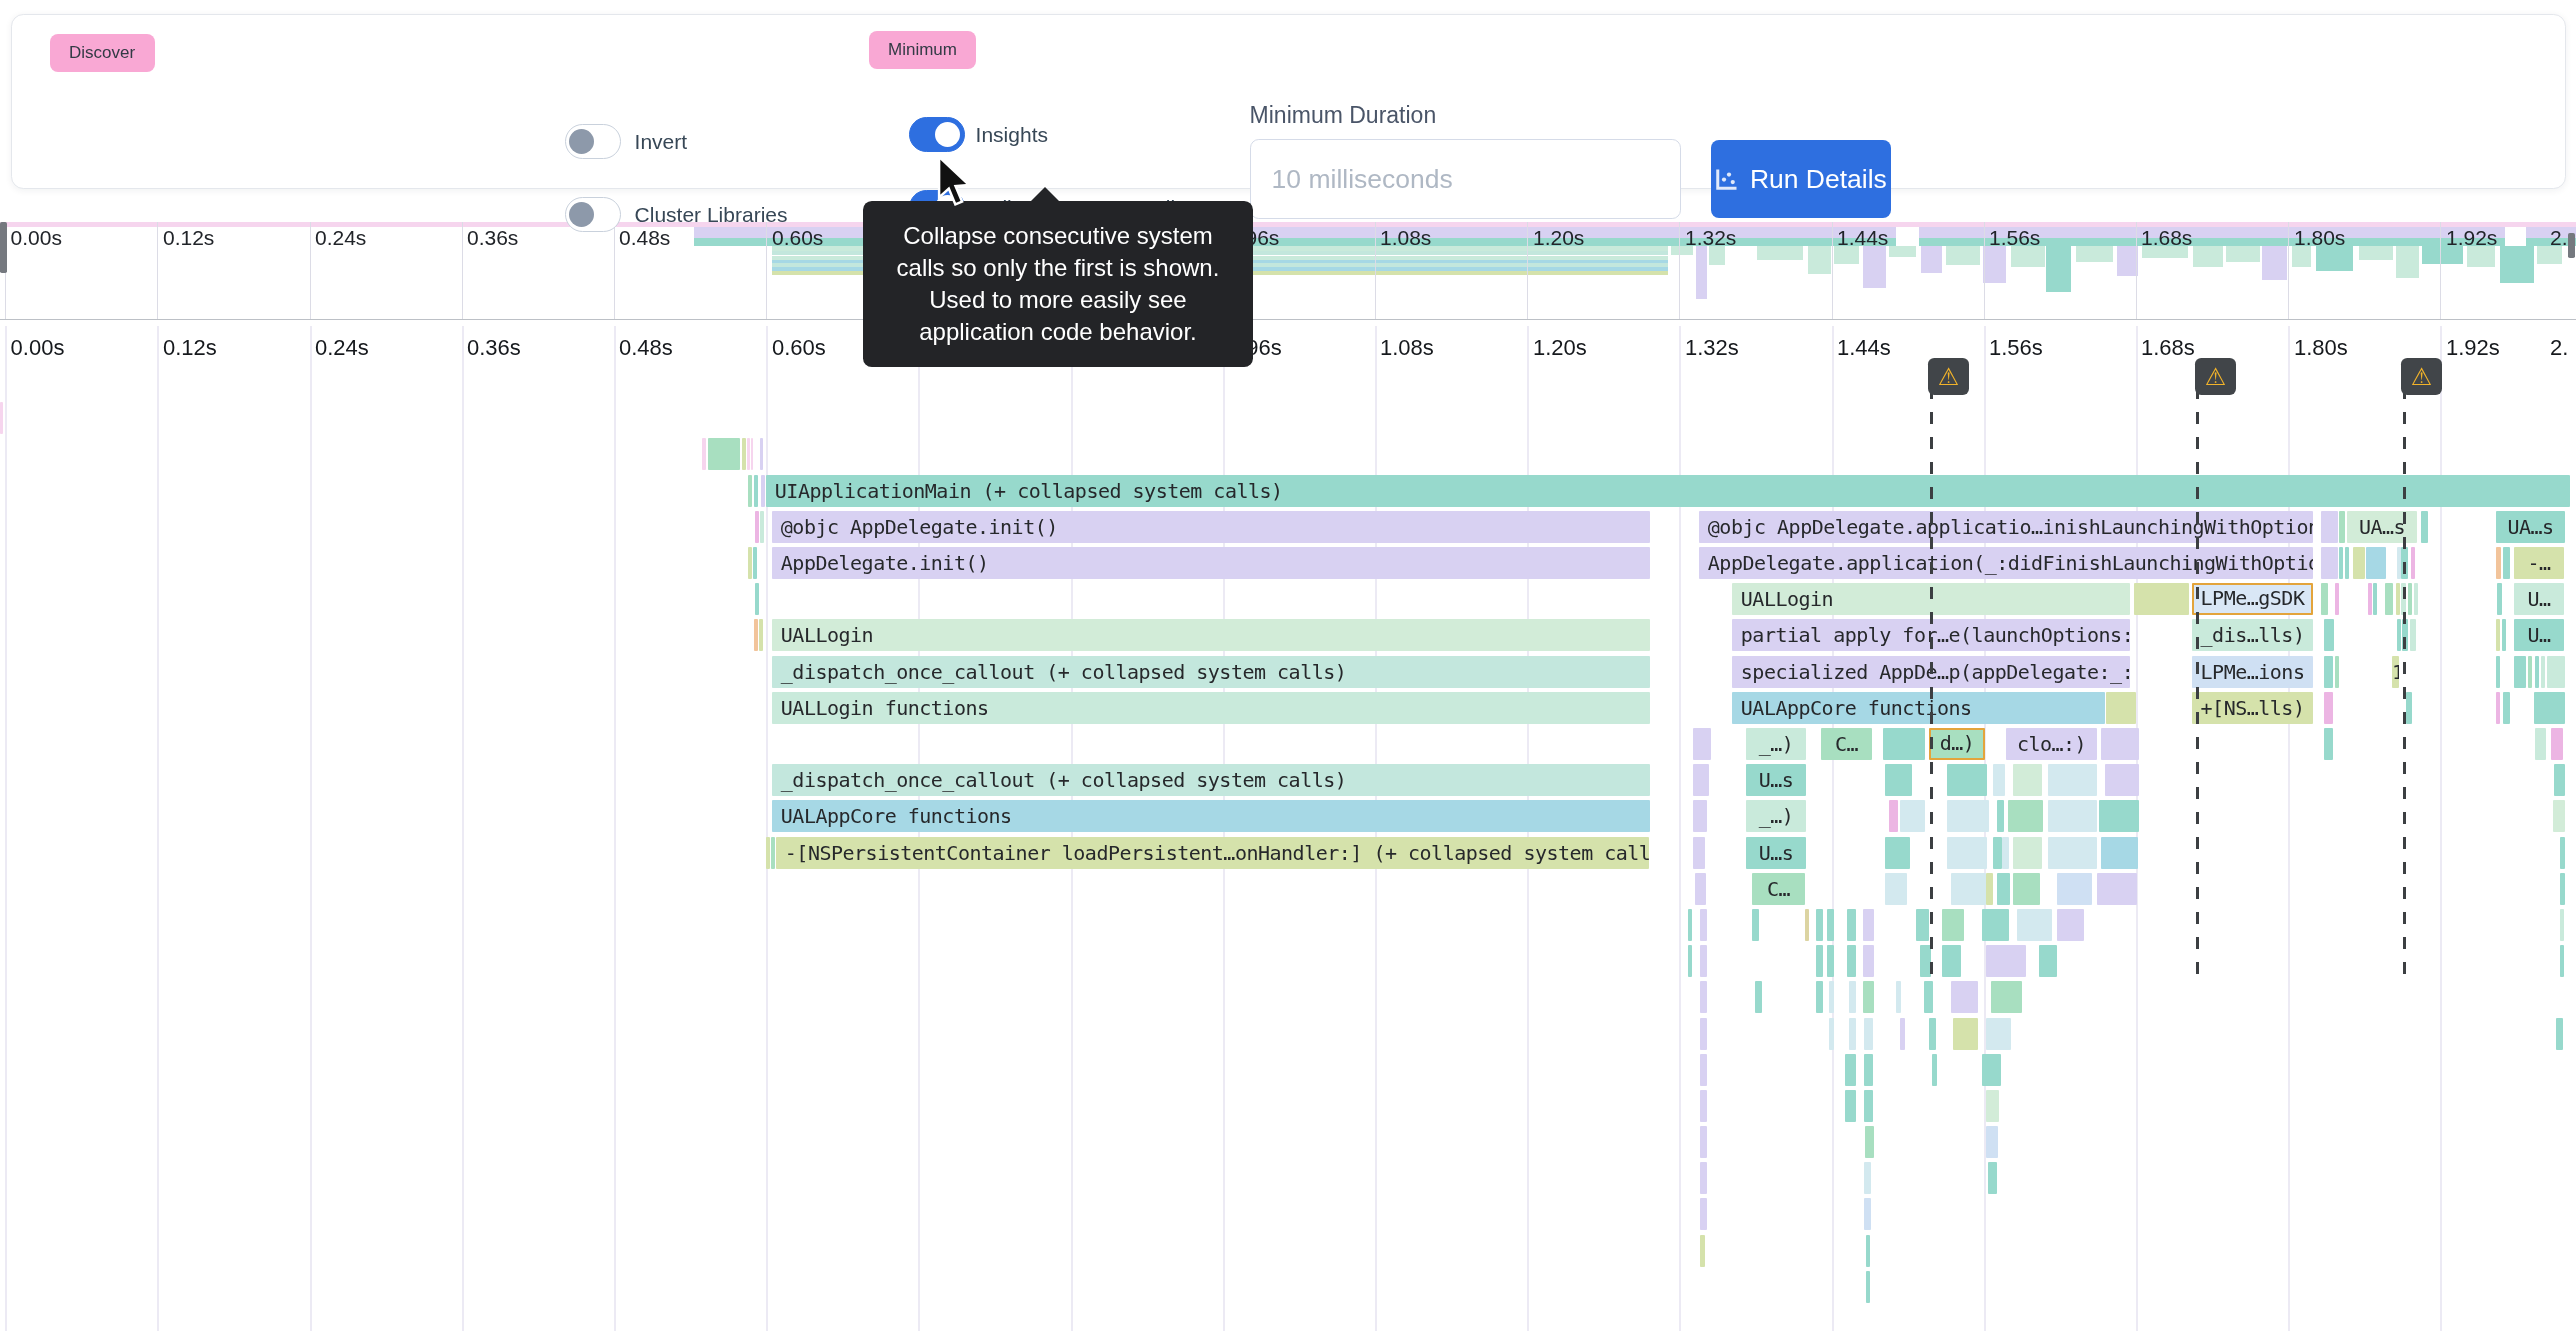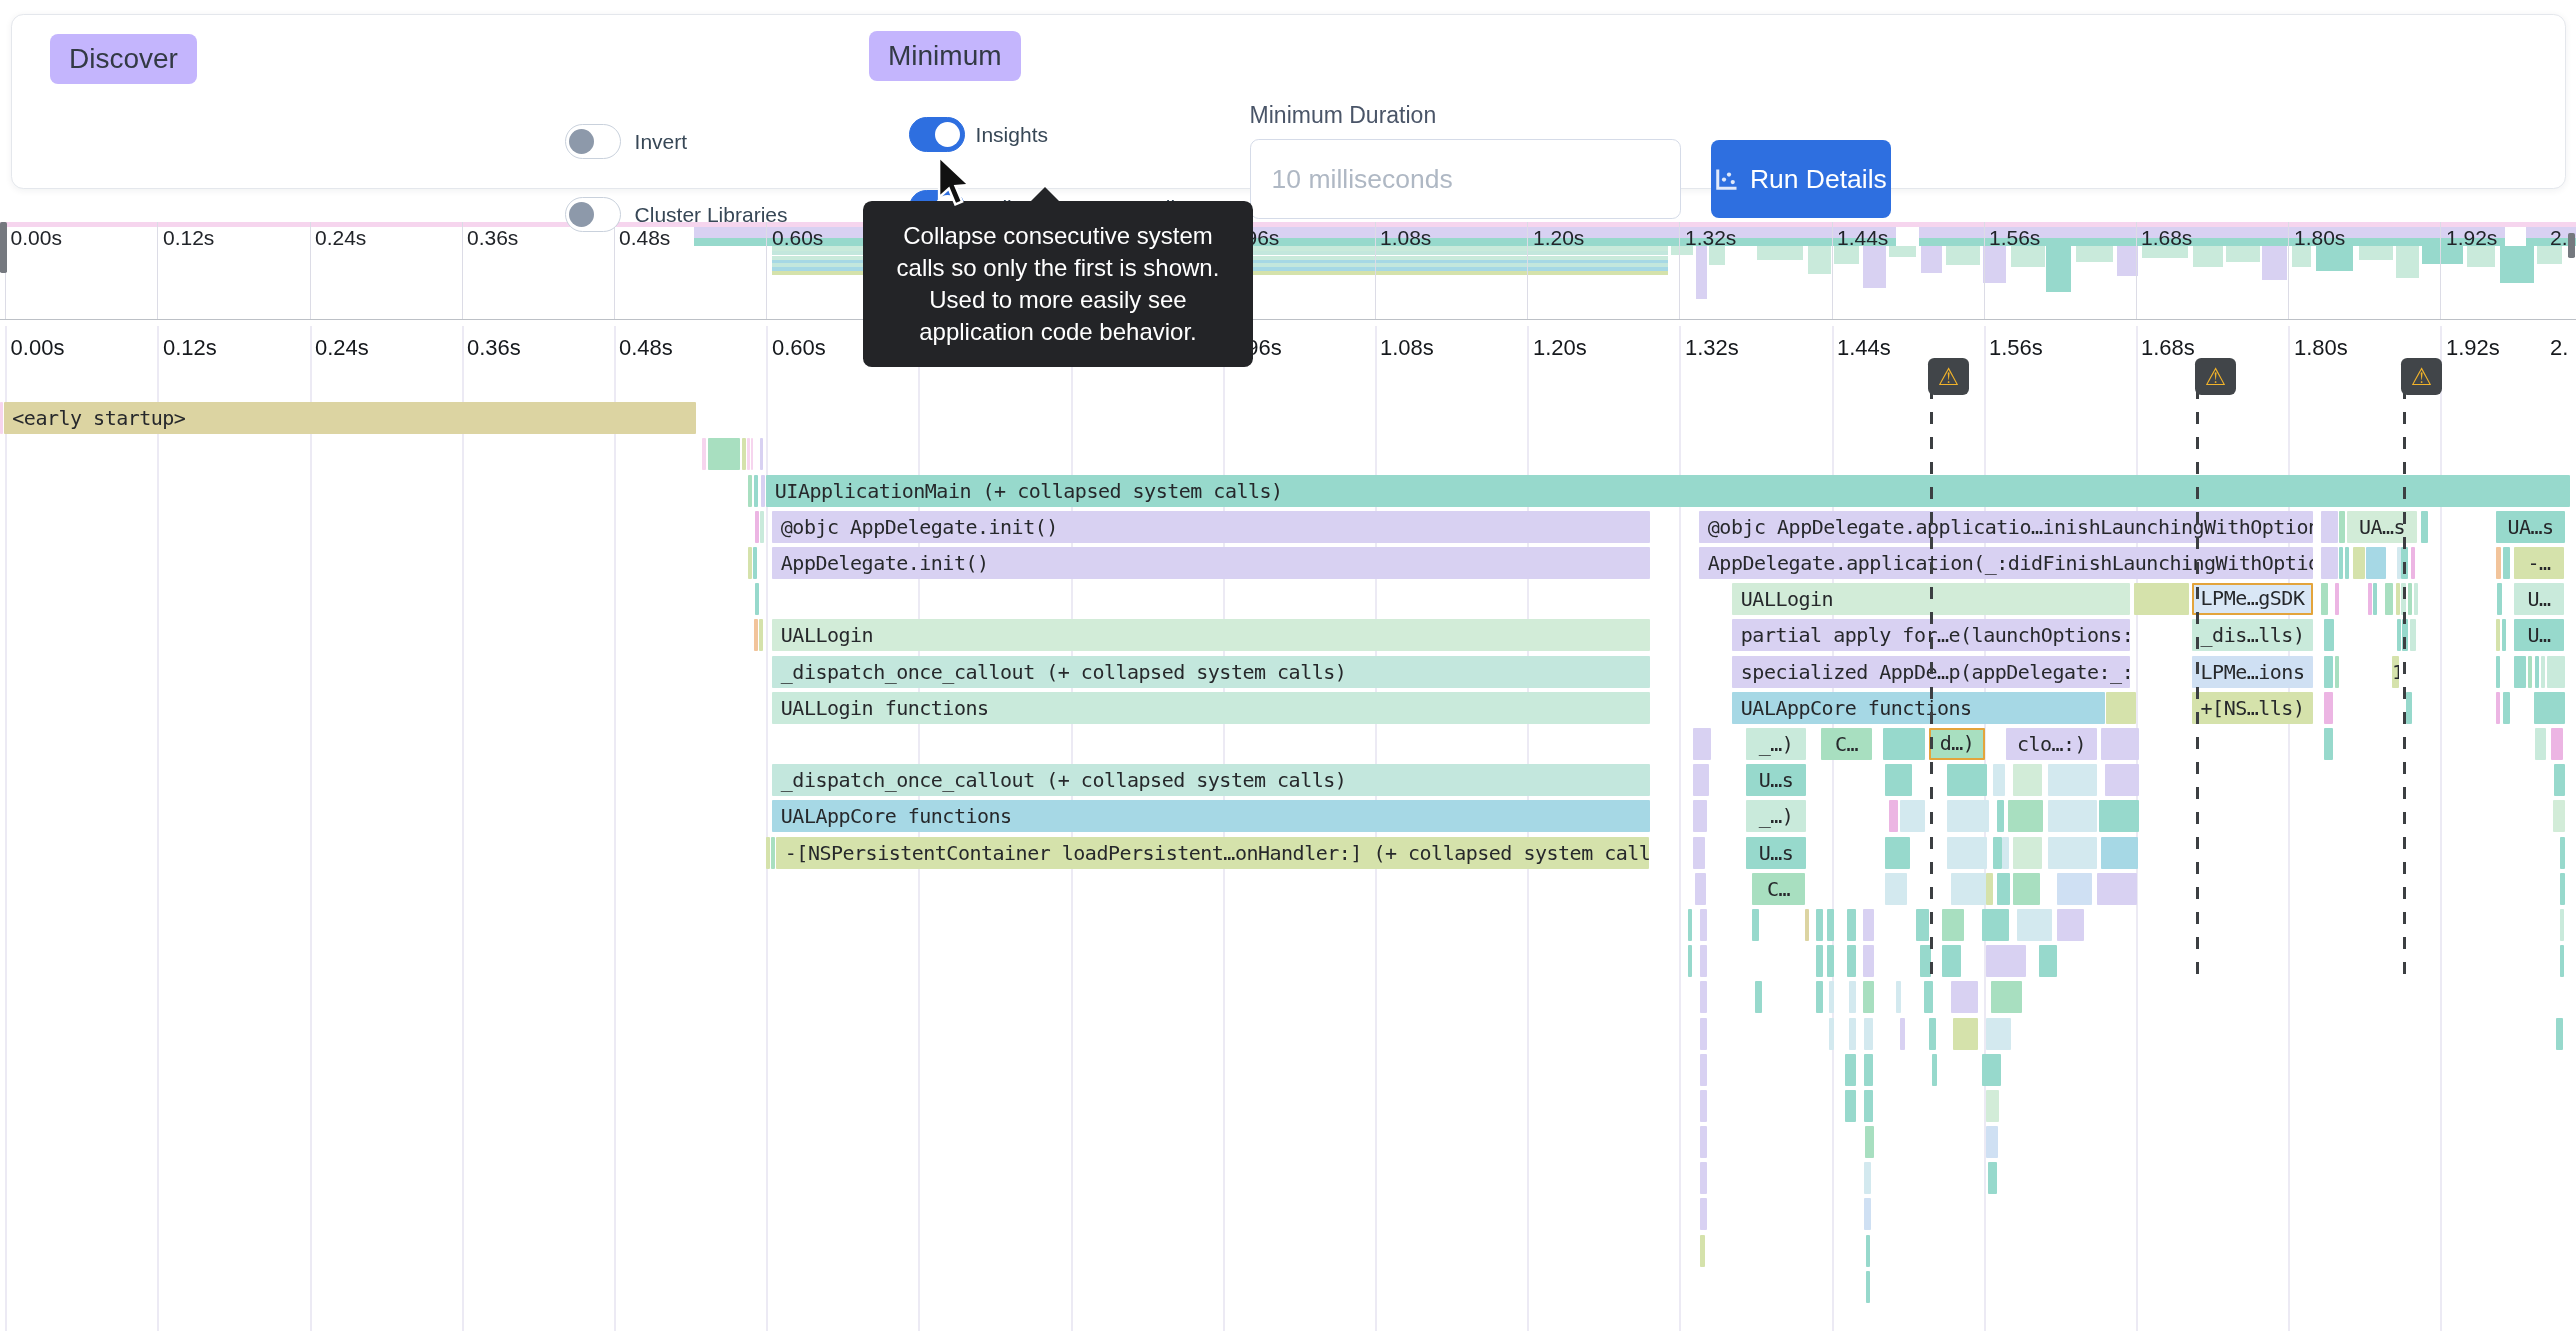--- a/index.html
+++ b/index.html
@@ -2,21 +2,21 @@
 <html style="font-size:14px"><head>
 <meta charset="utf-8">
 <style>
   html,body{margin:0;padding:0;background:#fff;}
   body{width:2576px;height:1331px;position:relative;overflow:hidden;
        font-family:"Liberation Sans",sans-serif;color:#26282b;}
   .abs{position:absolute;}
   
   .card{left:10.6px;top:14px;width:2553px;height:173px;background:#fff;border:1.8px solid #e4e7ec;
         border-radius:12.4px;box-shadow:0 1.8px 7px rgba(20,30,50,.06);z-index:5;}
-  .chip{background:#c4b5fd;border-radius:8px;padding:8.8px 19.4px;font-size:28px;color:#333a45;
+  .chip{background:#f9a8d4;border-radius:8px;padding:8.8px 19.4px;font-size:17px;color:#333a45;
         display:inline-block;}
   .search-input,.dur-input{border:1.8px solid #d5dbe8;border-radius:8.8px;background:#fff;
         font-size:26.5px;color:#26282b;font-family:"Liberation Sans",sans-serif;padding:0 21px;outline:none;}
   .search-input::placeholder,.dur-input::placeholder{color:#afb8c4;}
   .tlabel{font-size:21px;color:#374756;line-height:35px;}
   .sublabel{font-size:23px;color:#4a5568;}
   .toggle{width:56px;height:35px;border-radius:17.7px;box-sizing:border-box;}
   .toggle.off{background:#fff;border:1.8px solid #c9d1dc;}
   .toggle.on{background:#2e6fe0;border:1.8px solid #2e6fe0;}
   .knob{position:absolute;top:3.5px;width:25px;height:25px;border-radius:50%;}
@@ -215,21 +215,20 @@
     <div class="grid" style="left: 1984px;"></div>
     <div class="axis-label" style="left: 1989px;">1.56s</div>
     <div class="grid" style="left: 2136px;"></div>
     <div class="axis-label" style="left: 2141px;">1.68s</div>
     <div class="grid" style="left: 2288px;"></div>
     <div class="axis-label" style="left: 2294px;">1.80s</div>
     <div class="grid" style="left: 2440px;"></div>
     <div class="axis-label" style="left: 2446px;">1.92s</div>
     <div class="axis-label" style="left: 2550px;">2.</div>
     <div class="blk" style="left: 0px; top: 81px; width: 2.6px; background: rgb(246, 213, 238);"></div>
-    <div class="blk txt" style="left: 3.5px; top: 81px; width: 692px; background: rgb(220, 212, 162);">&lt;early startup&gt;</div>
     <div class="blk" style="left: 702px; top: 117px; width: 4.4px; background: rgb(246, 213, 238);"></div>
     <div class="blk" style="left: 708px; top: 117px; width: 32px; background: rgb(168, 223, 192);"></div>
     <div class="blk" style="left: 742px; top: 117px; width: 3.5px; background: rgb(213, 226, 171);"></div>
     <div class="blk" style="left: 747px; top: 117px; width: 2.6px; background: rgb(246, 213, 238);"></div>
     <div class="blk" style="left: 751px; top: 117px; width: 1.8px; background: rgb(246, 213, 238);"></div>
     <div class="blk" style="left: 760px; top: 117px; width: 2.6px; background: rgb(216, 209, 242);"></div>
     <div class="blk" style="left: 748px; top: 154px; width: 4.4px; background: rgb(168, 223, 192);"></div>
     <div class="blk" style="left: 754px; top: 154px; width: 3.5px; background: rgb(151, 217, 204);"></div>
     <div class="blk" style="left: 761px; top: 154px; width: 3.5px; background: rgb(216, 209, 242);"></div>
     <div class="blk txt" style="left: 766px; top: 154px; width: 1804px; background: rgb(151, 217, 204);">UIApplicationMain (+ collapsed system calls)</div>

